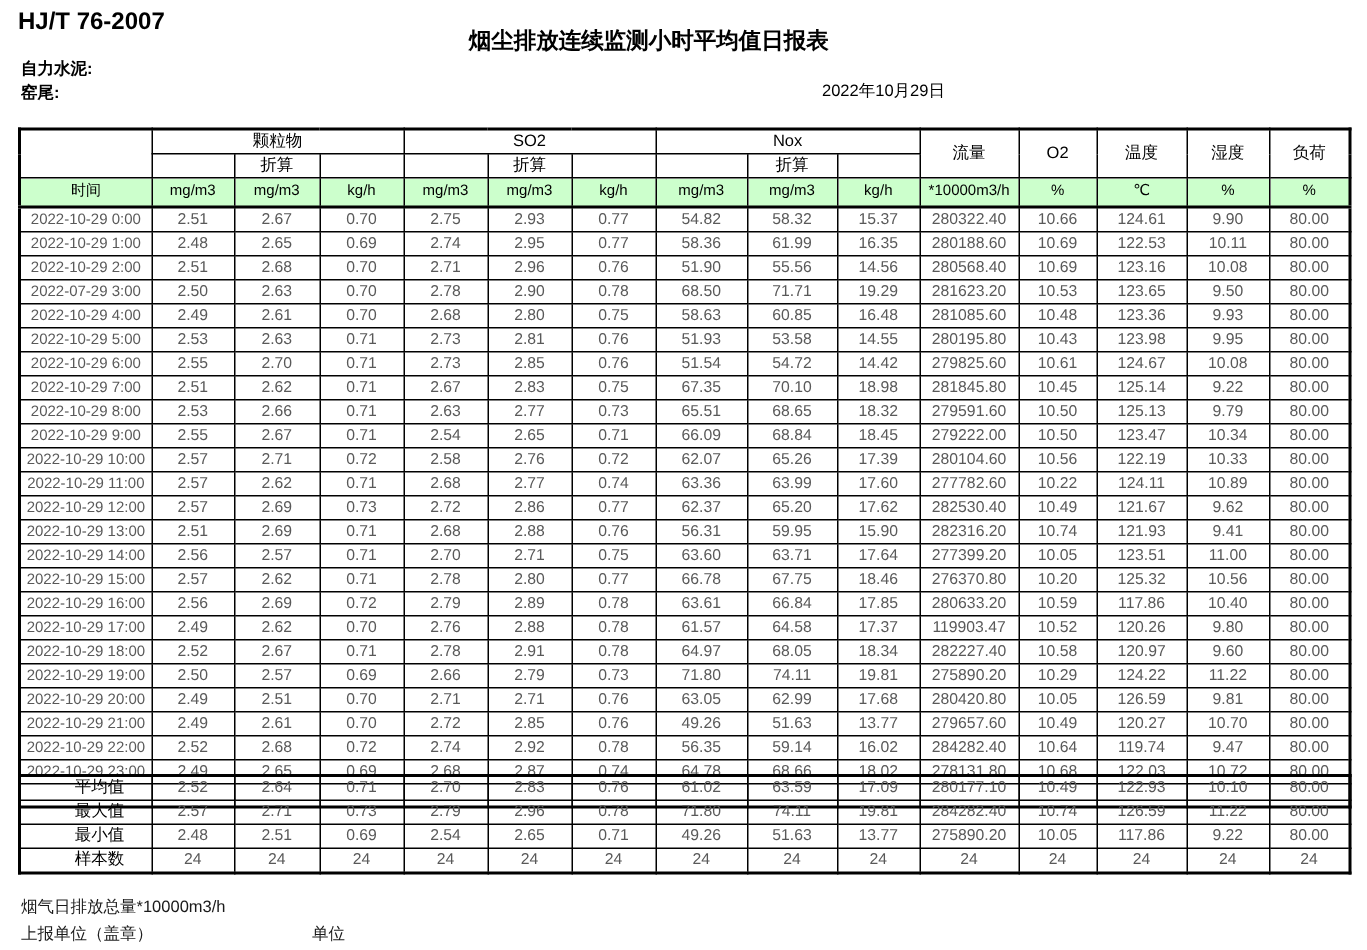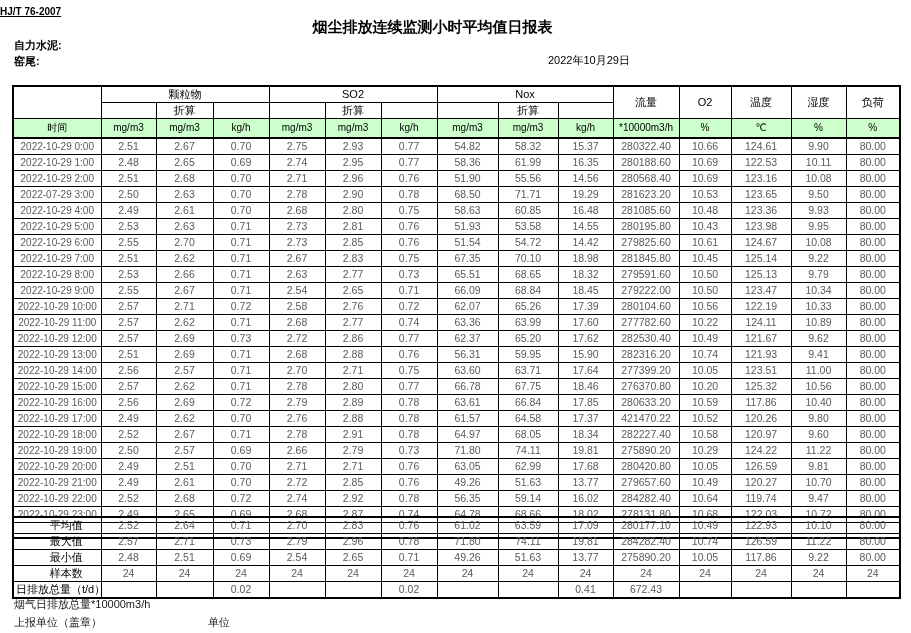--- a/index.html
+++ b/index.html
@@ -1,18 +1,18 @@
 <!DOCTYPE html>
 <html><head>
 <meta charset="utf-8">
 <style>
   html,body{margin:0;padding:0;background:#fff;}
   body{width:911px;height:633px;font-family:"Liberation Sans","DejaVu Sans",sans-serif;}
   .page{position:relative;width:911px;height:633px;overflow:hidden;background:#fff;}
-  .std{position:absolute;left:0;top:6px;font-size:10px;font-weight:bold;color:#000;text-decoration:underline;}
+  .std{position:absolute;left:12px;top:6px;font-size:16px;font-weight:bold;color:#000;}
   .title{position:absolute;left:0;top:18px;width:865px;text-align:center;font-size:15px;font-weight:bold;color:#000;}
   .company{position:absolute;left:14px;top:38px;font-size:11px;font-weight:bold;color:#000;}
   .kiln{position:absolute;left:14px;top:54px;font-size:11px;font-weight:bold;color:#000;}
   .date{position:absolute;left:548px;top:53px;font-size:11px;color:#000;}
   table{border-collapse:collapse;table-layout:fixed;}
   .main{position:absolute;left:12px;top:85px;width:887px;border:2px solid #000;}
   .summary{position:absolute;left:12px;top:516px;width:887px;border:2px solid #000;}
   td{border:1px solid #000;padding:0;text-align:center;vertical-align:middle;
      font-size:10.5px;line-height:1;color:#595959;white-space:nowrap;overflow:hidden;height:15px;}
   thead td{color:#000;font-size:11px;}
@@ -389,21 +389,21 @@
           <td class="time">2022-10-29 17:00</td>
           <td>2.49</td>
           <td>2.62</td>
           <td>0.70</td>
           <td>2.76</td>
           <td>2.88</td>
           <td>0.78</td>
           <td>61.57</td>
           <td>64.58</td>
           <td>17.37</td>
-          <td>421470.22</td>
+          <td>119903.47</td>
           <td>10.52</td>
           <td>120.26</td>
           <td>9.80</td>
           <td>80.00</td>
         </tr>
         <tr>
           <td class="time">2022-10-29 18:00</td>
           <td>2.52</td>
           <td>2.67</td>
           <td>0.71</td>
@@ -604,37 +604,20 @@
           <td>24</td>
           <td>24</td>
           <td>24</td>
           <td>24</td>
           <td>24</td>
           <td>24</td>
           <td>24</td>
           <td>24</td>
           <td>24</td>
         </tr>
-        <tr>
-          <td class="label-left">日排放总量（t/d）</td>
-          <td></td>
-          <td></td>
-          <td>0.02</td>
-          <td></td>
-          <td></td>
-          <td>0.02</td>
-          <td></td>
-          <td></td>
-          <td>0.41</td>
-          <td>672.43</td>
-          <td></td>
-          <td></td>
-          <td></td>
-          <td></td>
-        </tr>
       </tbody>
   </table>
 
   <div class="notes">
     <div>烟气日排放总量*10000m3/h</div>
     <div class="note-row2">
       <span>上报单位（盖章）</span>
       <span class="unit-label">单位</span>
     </div>
   </div>

